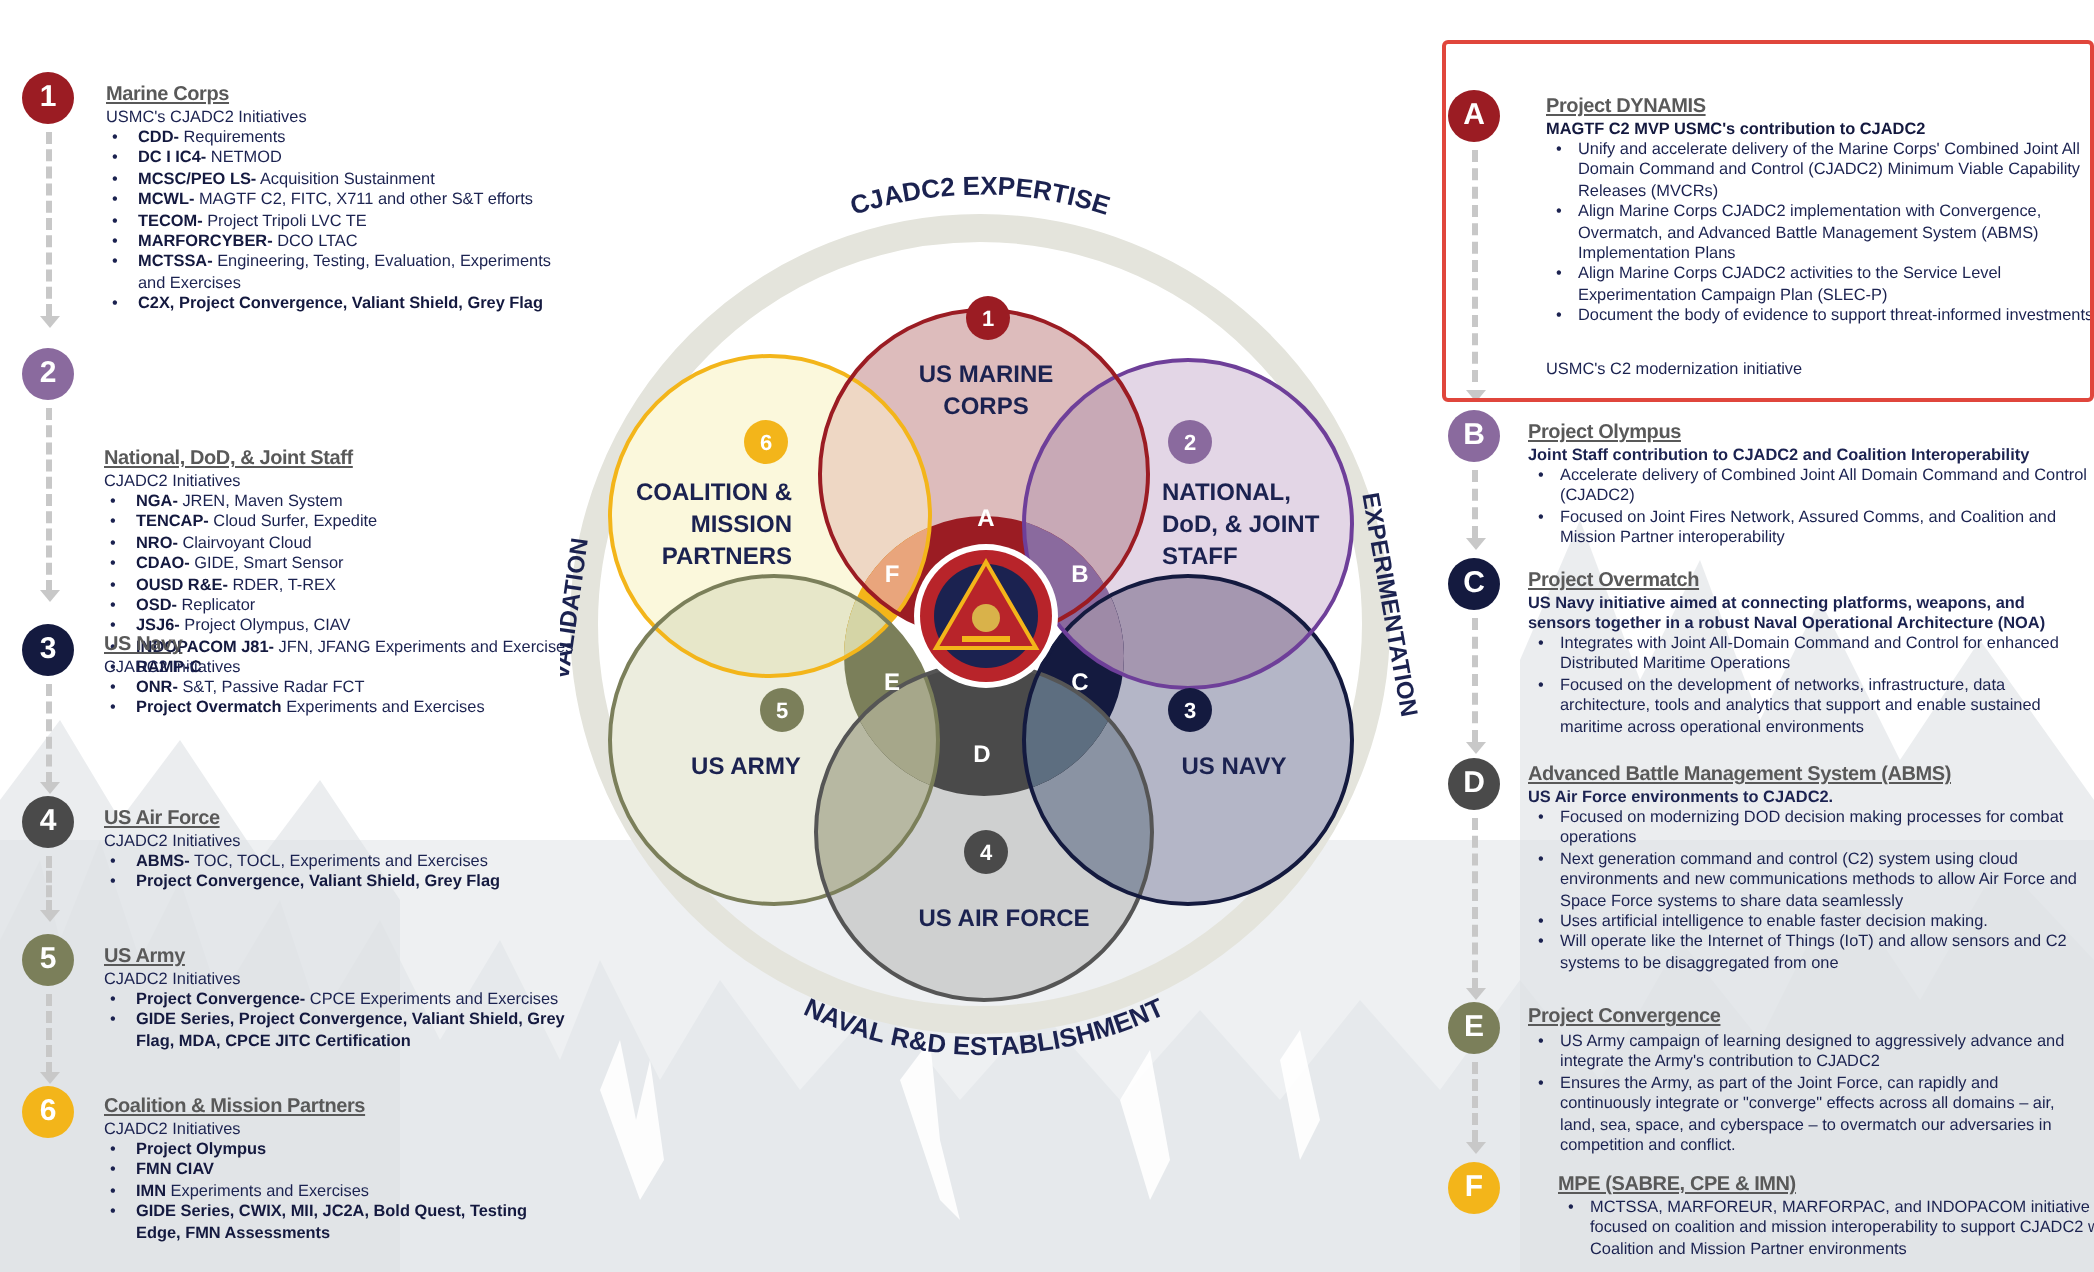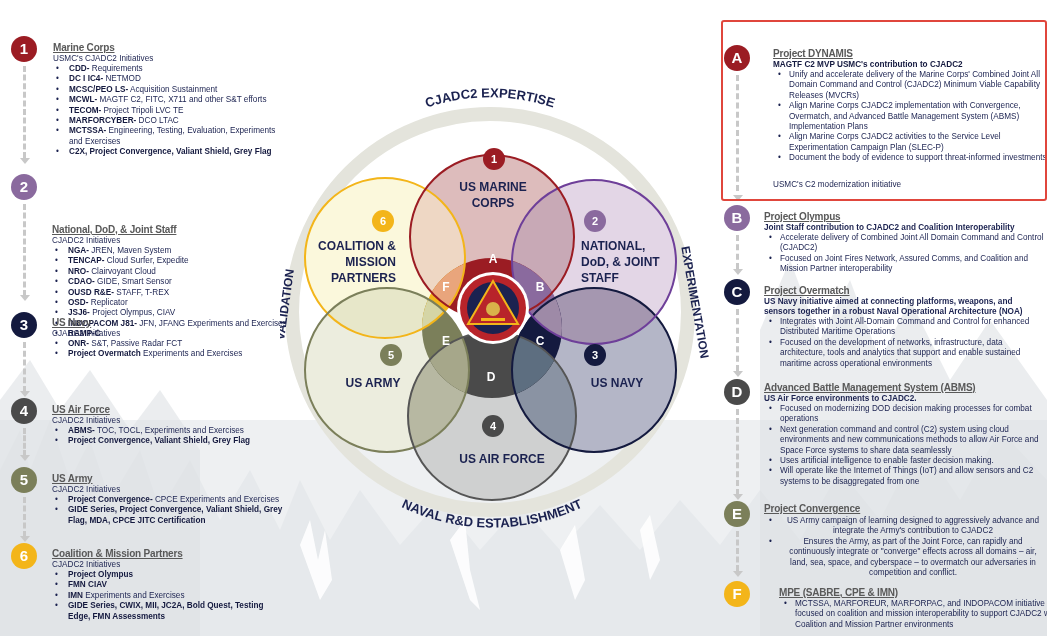--- a/index.html
+++ b/index.html
@@ -96,21 +96,21 @@
     <div class="dash" style="left:23px;top:30px;height:92px;"></div>
     <div class="arrowhead" style="left:20px;top:121px;"></div>
     <div style="position:absolute;left:52px;top:6px;width:235px;margin-top:44px;">
       <div class="title">National, DoD, &amp; Joint Staff</div>
       <div class="sub">CJADC2 Initiatives</div>
       <ul class="l-ul">
         <li><span class="strong">NGA-</span><span> JREN, Maven System</span></li>
         <li><span class="strong">TENCAP-</span><span> Cloud Surfer, Expedite</span></li>
         <li><span class="strong">NRO-</span><span> Clairvoyant Cloud</span></li>
         <li><span class="strong">CDAO-</span><span> GIDE, Smart Sensor</span></li>
-        <li><span class="strong">OUSD R&amp;E-</span><span> STAFF, T-REX</span></li>
+        <li><span class="strong">OUSD R&amp;E-</span><span> RDER, T-REX</span></li>
         <li><span class="strong">OSD-</span><span> Replicator</span></li>
         <li><span class="strong">JSJ6-</span><span> Project Olympus, CIAV</span></li>
         <li><span class="strong">INDOPACOM J81-</span><span> JFN, JFANG Experiments and Exercises</span></li>
         <li><span class="strong">RAMP-C</span><span></span></li>
       </ul>
     </div>
   </div>
 
   <div class="sec" style="left:0;top:312px;width:290px;">
     <div class="badge" style="left:11px;top:0;background:#141a3f;">3</div>
@@ -401,21 +401,21 @@
       </ul>
     </div>
   </div>
 
   <div class="sec" style="left:0;top:501px;width:329px;">
     <div class="badge" style="left:6px;top:0;background:#7b7f5a;">E</div>
     <div class="dash" style="left:18px;top:30px;height:40px;"></div>
     <div class="arrowhead" style="left:15px;top:70px;"></div>
     <div style="position:absolute;left:46px;top:2px;width:282px;">
       <div class="title">Project Convergence</div>
-      <ul class="r-ul" style="margin-top:2px;text-align:center;">
+      <ul class="r-ul" style="margin-top:2px;">
         <li>US Army campaign of learning designed to aggressively advance and integrate the Army's contribution to CJADC2</li>
         <li>Ensures the Army, as part of the Joint Force, can rapidly and continuously integrate or "converge" effects across all domains – air, land, sea, space, and cyberspace – to overmatch our adversaries in competition and conflict.</li>
       </ul>
     </div>
   </div>
 
   <div class="sec" style="left:0;top:581px;width:329px;">
     <div class="badge" style="left:6px;top:0;background:#f3b51a;">F</div>
     <div style="position:absolute;left:61px;top:6px;width:284px;">
       <div class="title">MPE (SABRE, CPE &amp; IMN)</div>

